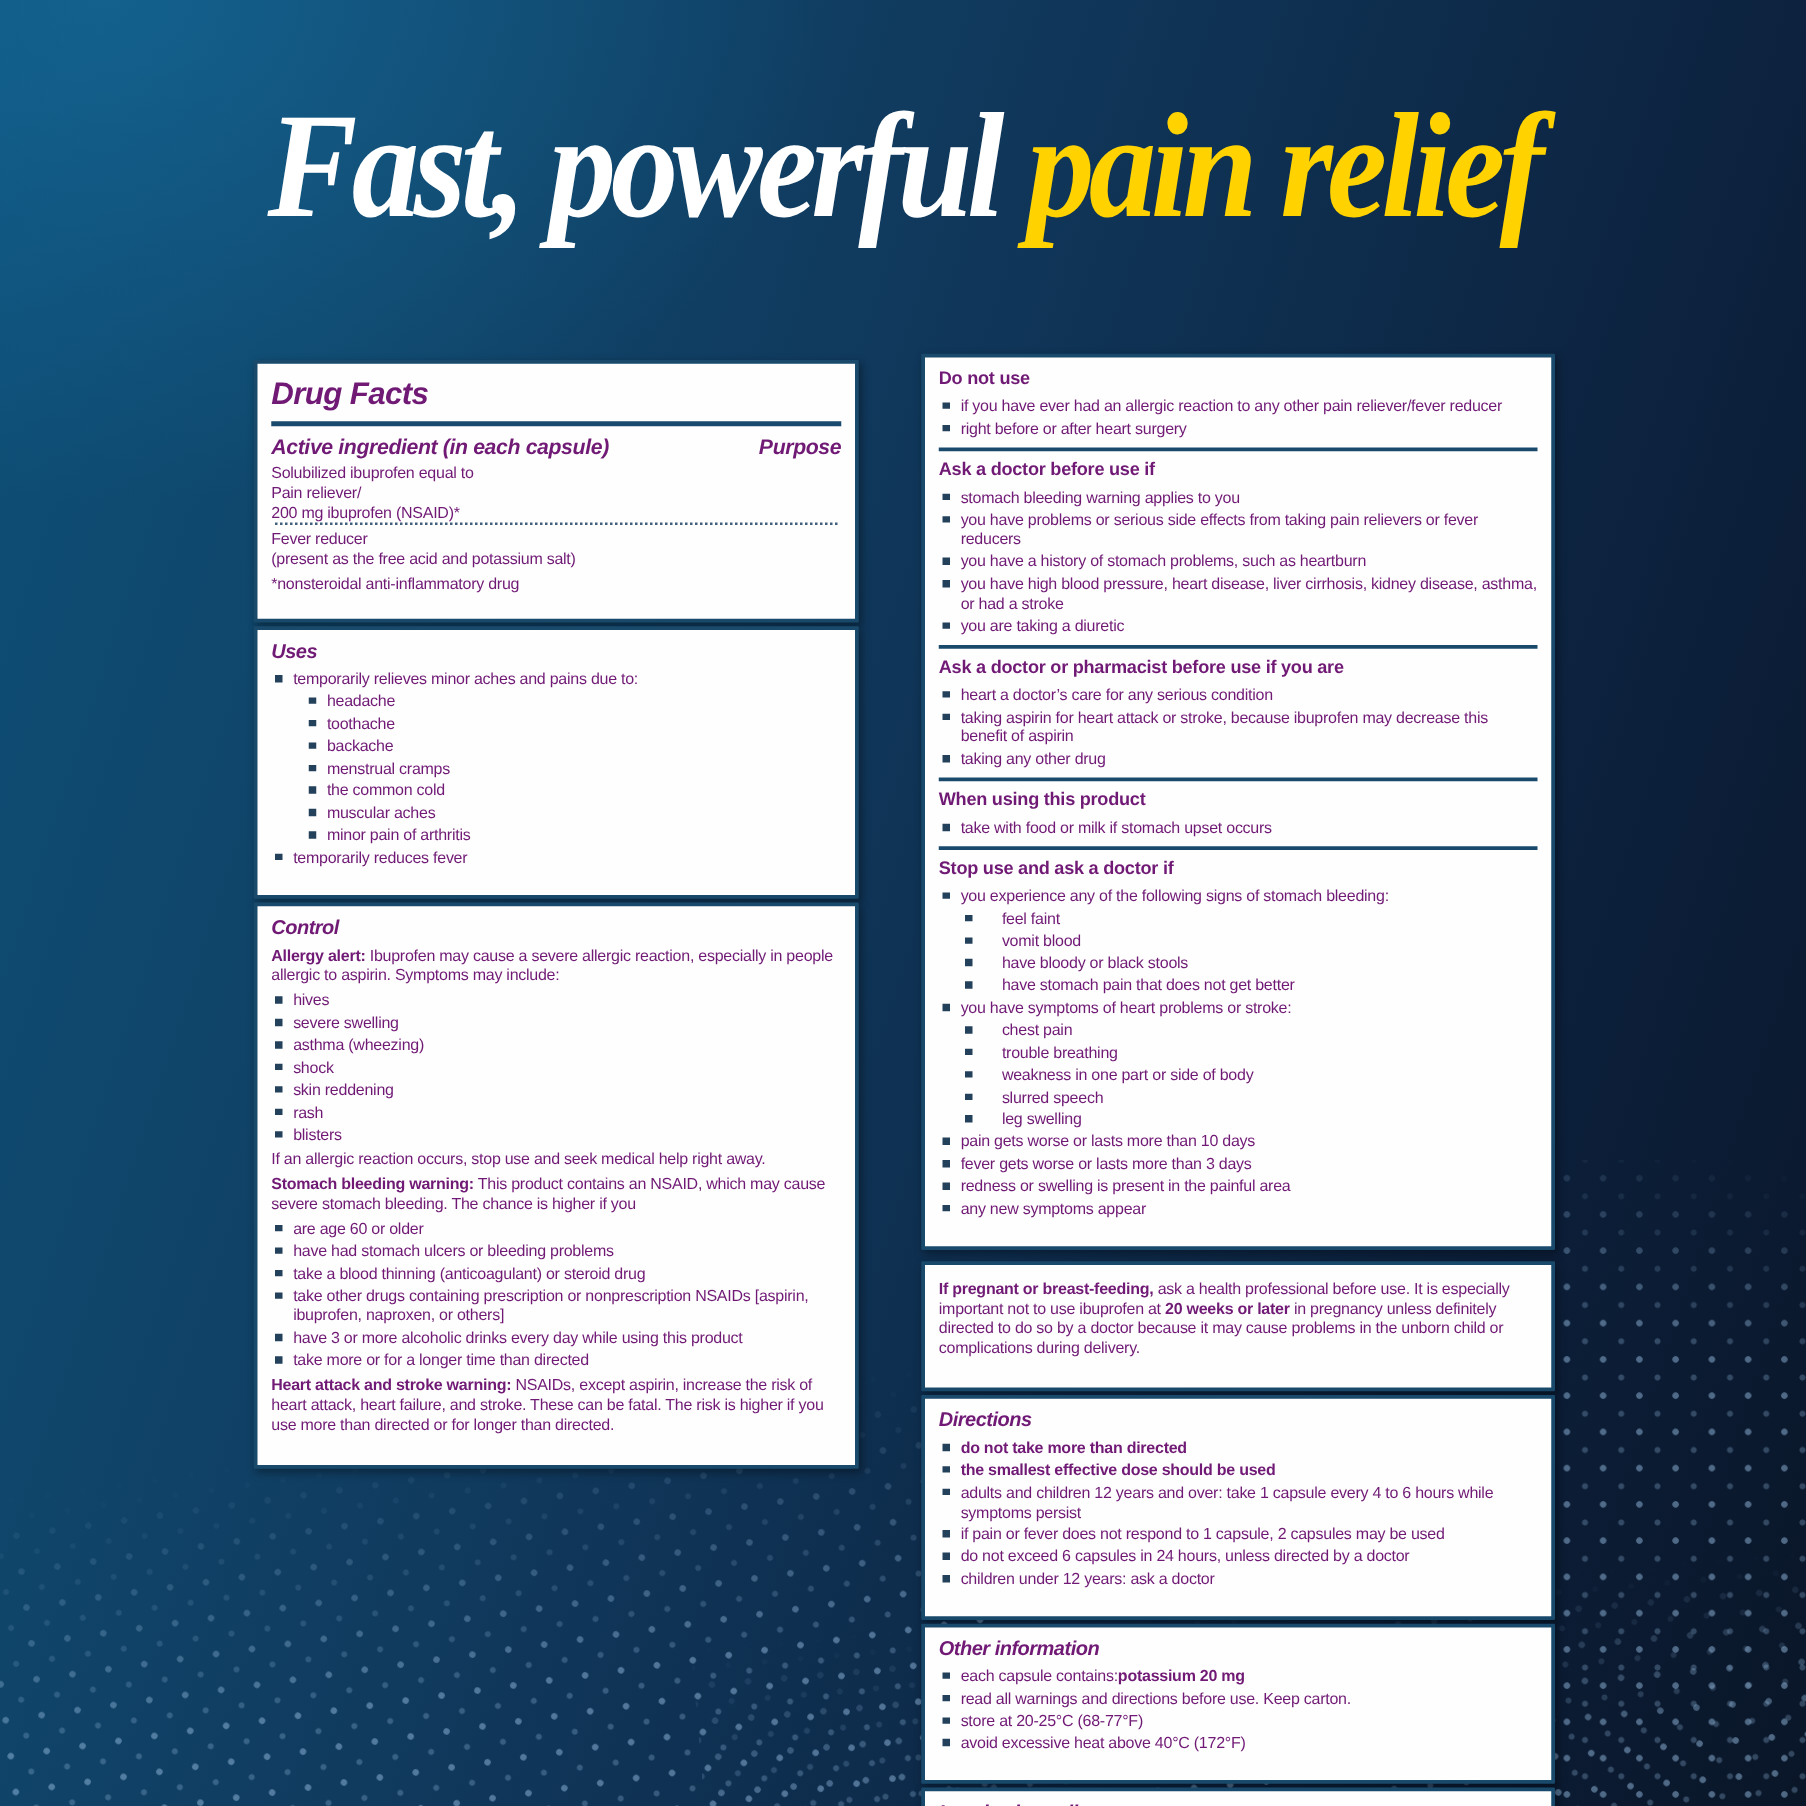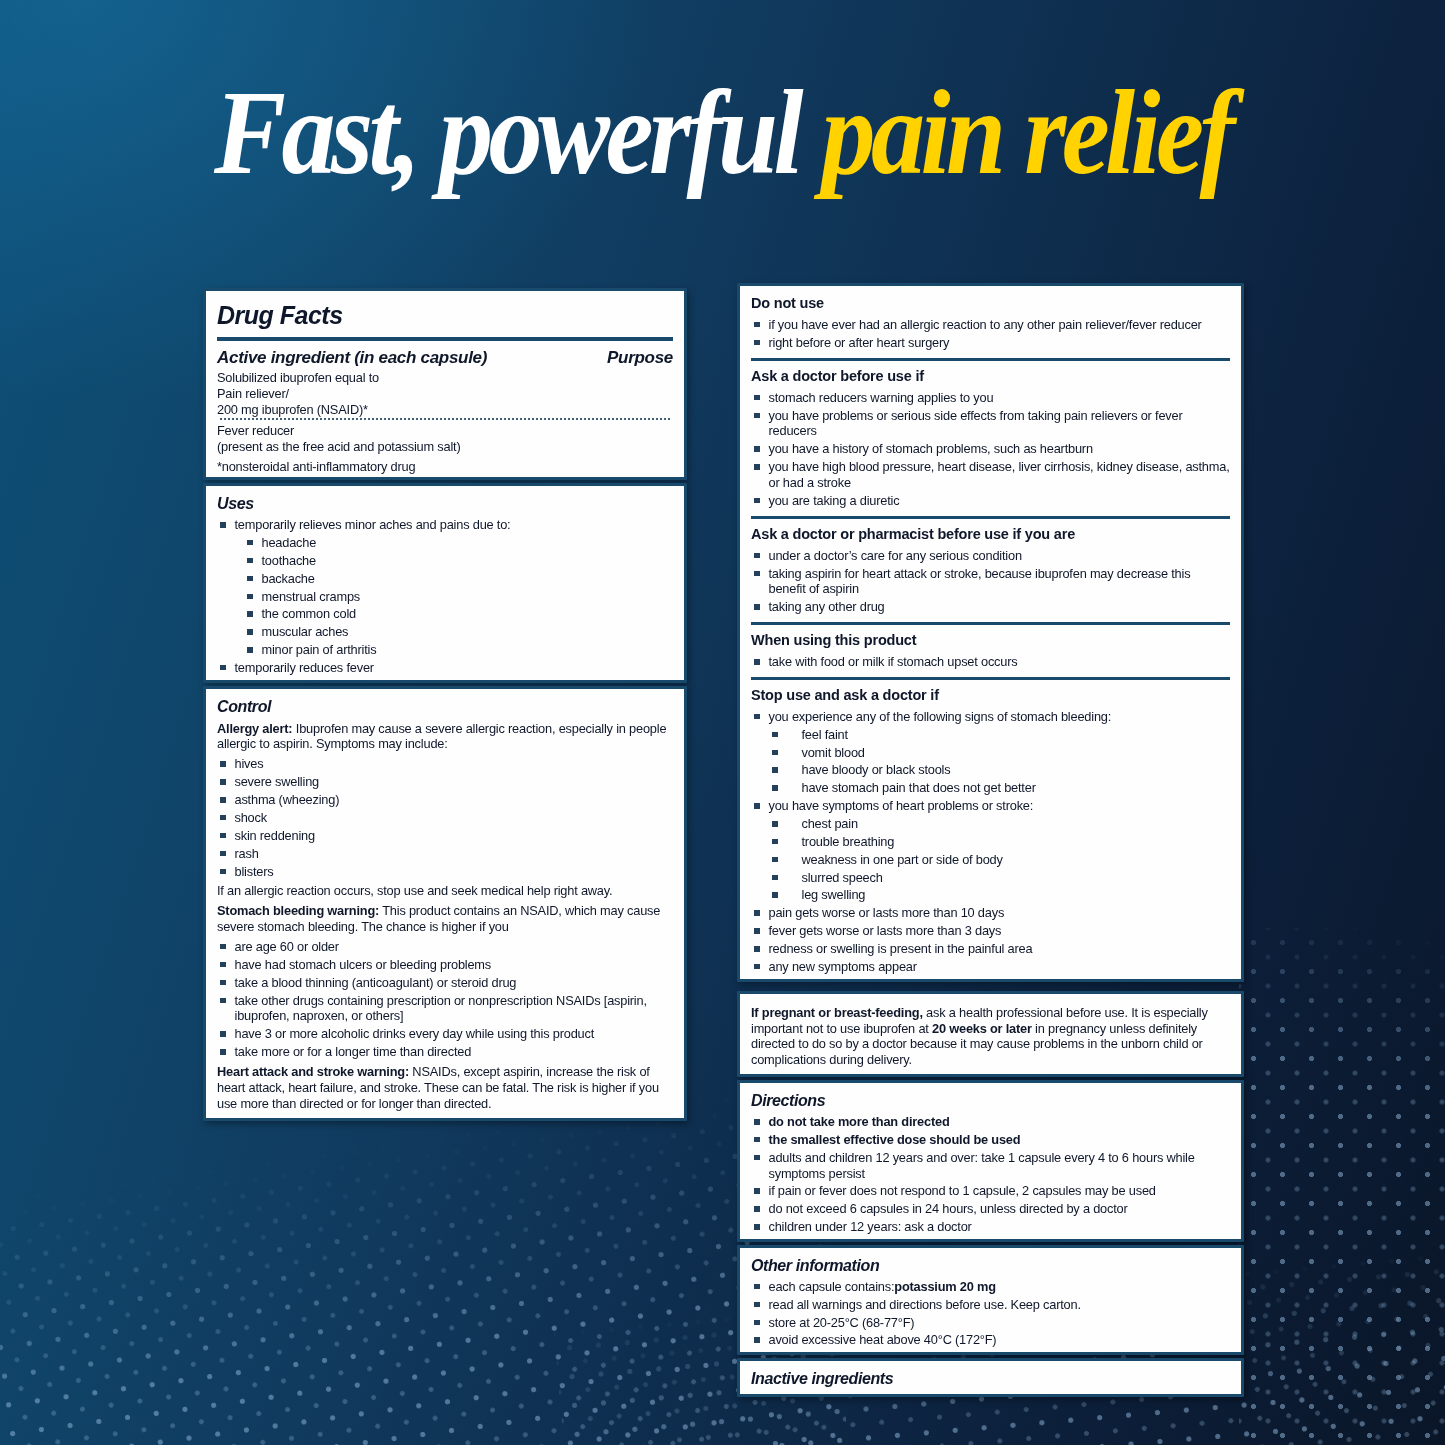--- a/index.html
+++ b/index.html
@@ -34,22 +34,22 @@
     letter-spacing:-5px;color:#ffffff;transform:scaleX(.9);transform-origin:center;
     white-space:nowrap;
   }
   .hl-yellow{color:#ffd200;}
 
   .col{position:absolute;display:flex;flex-direction:column;}
   #left-col{left:203px;top:288px;width:484px;}
   #right-col{left:737px;top:283px;width:507px;}
   .box{
     background:#fefefe;border:3px solid #1a4a6b;border-radius:1px;
-    color:#0f172a;font-size:12.8px;line-height:1.24;letter-spacing:-.2px;
-    padding:7px 11px 2px 11px;margin-bottom:3px;
+    color:#701a75;font-size:12.8px;line-height:1.24;letter-spacing:-.2px;
+    padding:7px 11px 20px 11px;margin-bottom:3px;
     box-shadow:2px 3px 7px rgba(0,0,0,.35);
   }
   .gap8{margin-bottom:9px;}
   .ltitle{font-style:italic;font-weight:bold;font-size:16px;letter-spacing:-.4px;margin:1px 0 3px 0;}
   .df-title{font-style:italic;font-weight:bold;font-size:25px;letter-spacing:-.5px;margin:2px 0 6px 0;}
   .hrule{height:3px;background:#1a4a6b;margin:7px 0;}
   .hrule.df{height:4px;margin:4px 0 6px 0;}
   .shead{font-weight:bold;font-size:14.5px;margin:2px 0 4px 0;}
   .p{margin:4px 0;}
   .lead{font-weight:bold;}
@@ -242,21 +242,21 @@
           <span class="sq"></span>
           <span>right before or after heart surgery</span>
           <span class="bold"></span>
         </div>
       </div>
     <div class="hrule"></div>
     <div class="shead">Ask a doctor before use if</div>
     <div>
         <div class="li">
           <span class="sq"></span>
-          <span>stomach reducers warning applies to you</span>
+          <span>stomach bleeding warning applies to you</span>
           <span class="bold"></span>
         </div>
         <div class="li">
           <span class="sq"></span>
           <span>you have problems or serious side effects from taking pain relievers or fever reducers</span>
           <span class="bold"></span>
         </div>
         <div class="li">
           <span class="sq"></span>
           <span>you have a history of stomach problems, such as heartburn</span>
@@ -271,21 +271,21 @@
           <span class="sq"></span>
           <span>you are taking a diuretic</span>
           <span class="bold"></span>
         </div>
       </div>
     <div class="hrule"></div>
     <div class="shead">Ask a doctor or pharmacist before use if you are</div>
     <div>
         <div class="li">
           <span class="sq"></span>
-          <span>under a doctor’s care for any serious condition</span>
+          <span>heart a doctor’s care for any serious condition</span>
           <span class="bold"></span>
         </div>
         <div class="li">
           <span class="sq"></span>
           <span>taking aspirin for heart attack or stroke, because ibuprofen may decrease this benefit of aspirin</span>
           <span class="bold"></span>
         </div>
         <div class="li">
           <span class="sq"></span>
           <span>taking any other drug</span>

